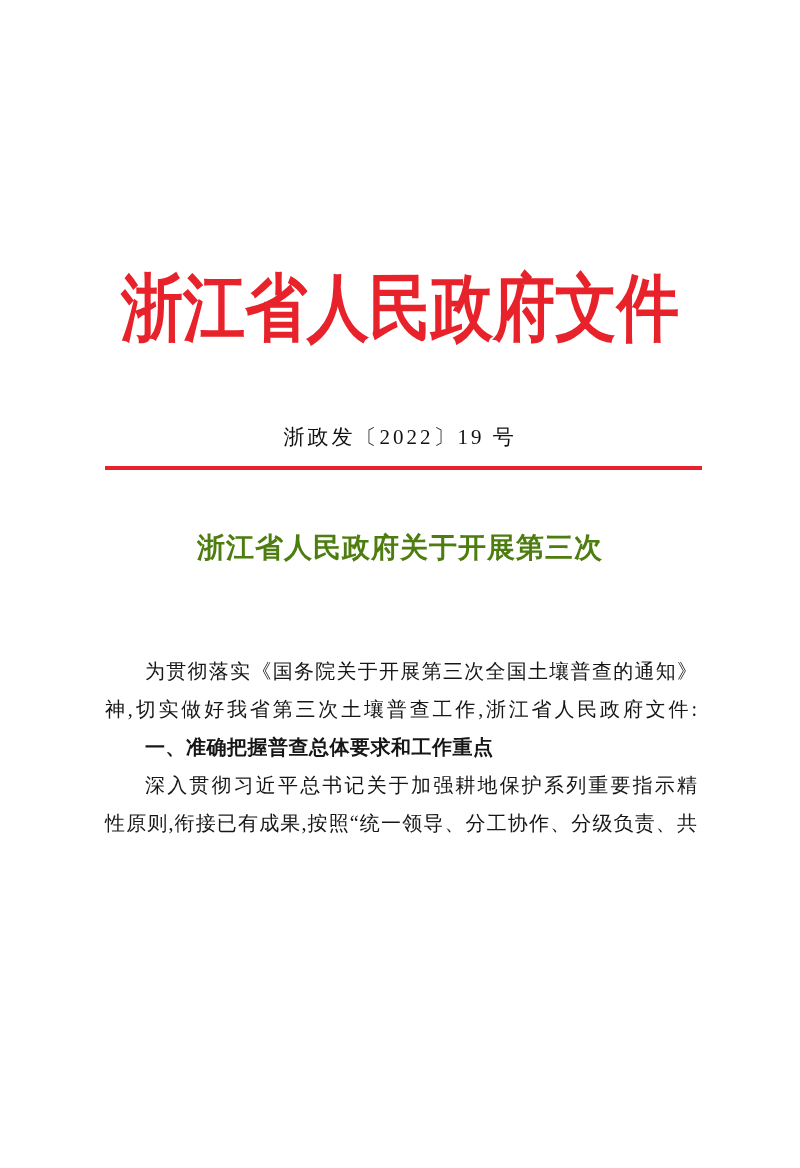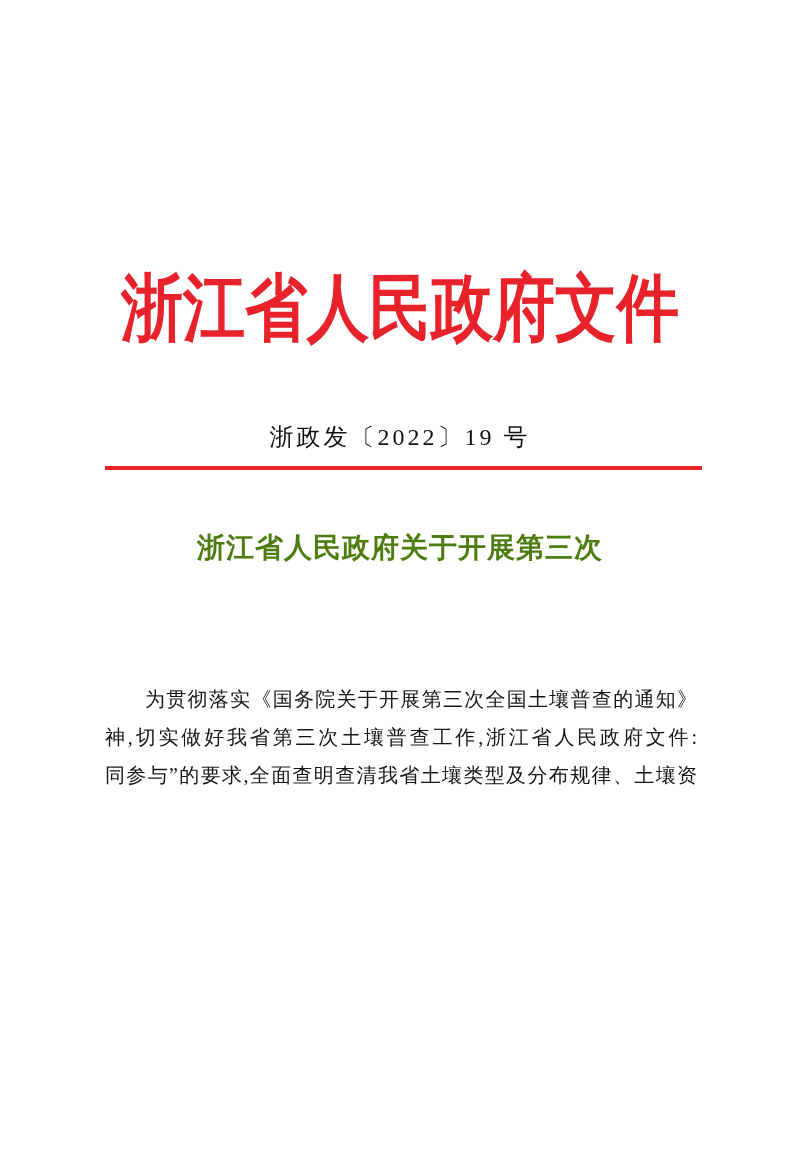--- a/index.html
+++ b/index.html
@@ -28,21 +28,21 @@
     transform: scaleY(1.18);
     transform-origin: center top;
     white-space: nowrap;
   }
   .doc-no {
     position: absolute;
     top: 422px;
     left: 0;
     width: 100%;
     text-align: center;
-    font-size: 24px;
+    font-size: 21px;
     line-height: 30px;
     letter-spacing: 3px;
     color: #111;
   }
   .red-rule {
     position: absolute;
     top: 466px;
     left: 105px;
     width: 597px;
     height: 4px;
@@ -68,21 +68,21 @@
     font-size: 20px;
     line-height: 38px;
     color: #161616;
   }
   .line { height: 38px; white-space: nowrap; }
   .line.justify {
     white-space: normal;
     text-align: justify;
     text-align-last: justify;
   }
-  .line.indent { text-indent: 2em; margin-top: 28px; }
+  .line.indent { text-indent: 2em; }
   .line.bold {
     font-weight: bold;
     font-family: "Liberation Sans", sans-serif;
     letter-spacing: 0.5px;
   }
   .footer {
     position: absolute;
     top: 992px;
     right: 112px;
     font-size: 20px;
@@ -103,18 +103,20 @@
 
   <div class="red-rule"></div>
 
   <div class="doc-title">
     <div>浙江省人民政府关于开展第三次</div>
   </div>
 
   <div class="body-text" id="body-lines">
       <div class="line indent justify">为贯彻落实《国务院关于开展第三次全国土壤普查的通知》</div>
       <div class="line justify">神,切实做好我省第三次土壤普查工作,浙江省人民政府文件:</div>
-      <div class="line justify">同参与”的要求,全面查明查清我省土壤类型及分布规律、土壤资</div>
+      <div class="line indent bold">一、准确把握普查总体要求和工作重点</div>
+      <div class="line indent justify">深入贯彻习近平总书记关于加强耕地保护系列重要指示精</div>
+      <div class="line justify">性原则,衔接已有成果,按照“统一领导、分工协作、分级负责、共</div>
     </div>
 
   <div class="footer">— 1 —</div>
 
 </div>
 
 </body></html>

